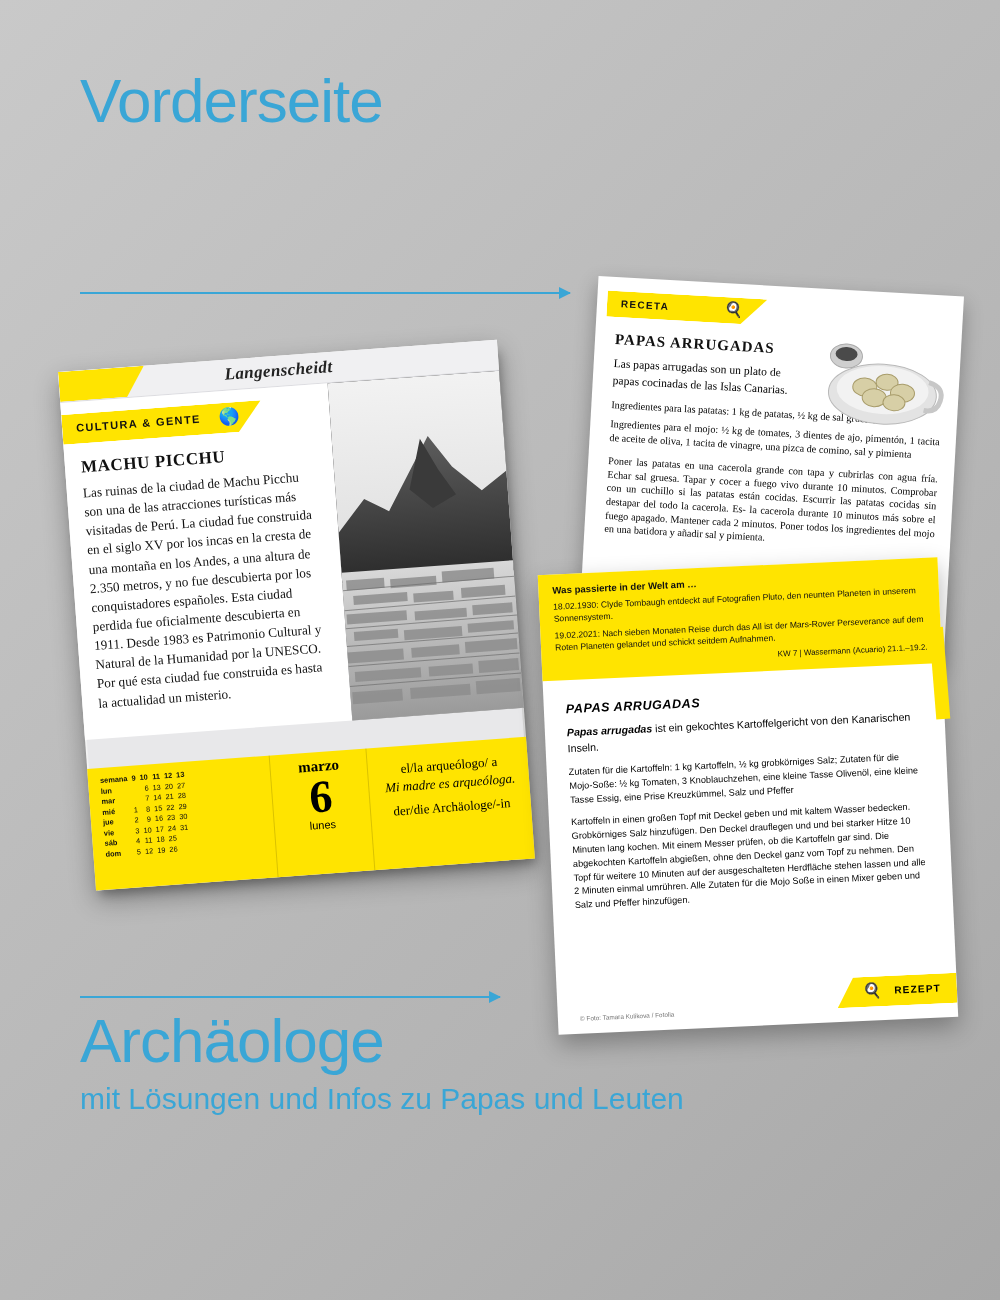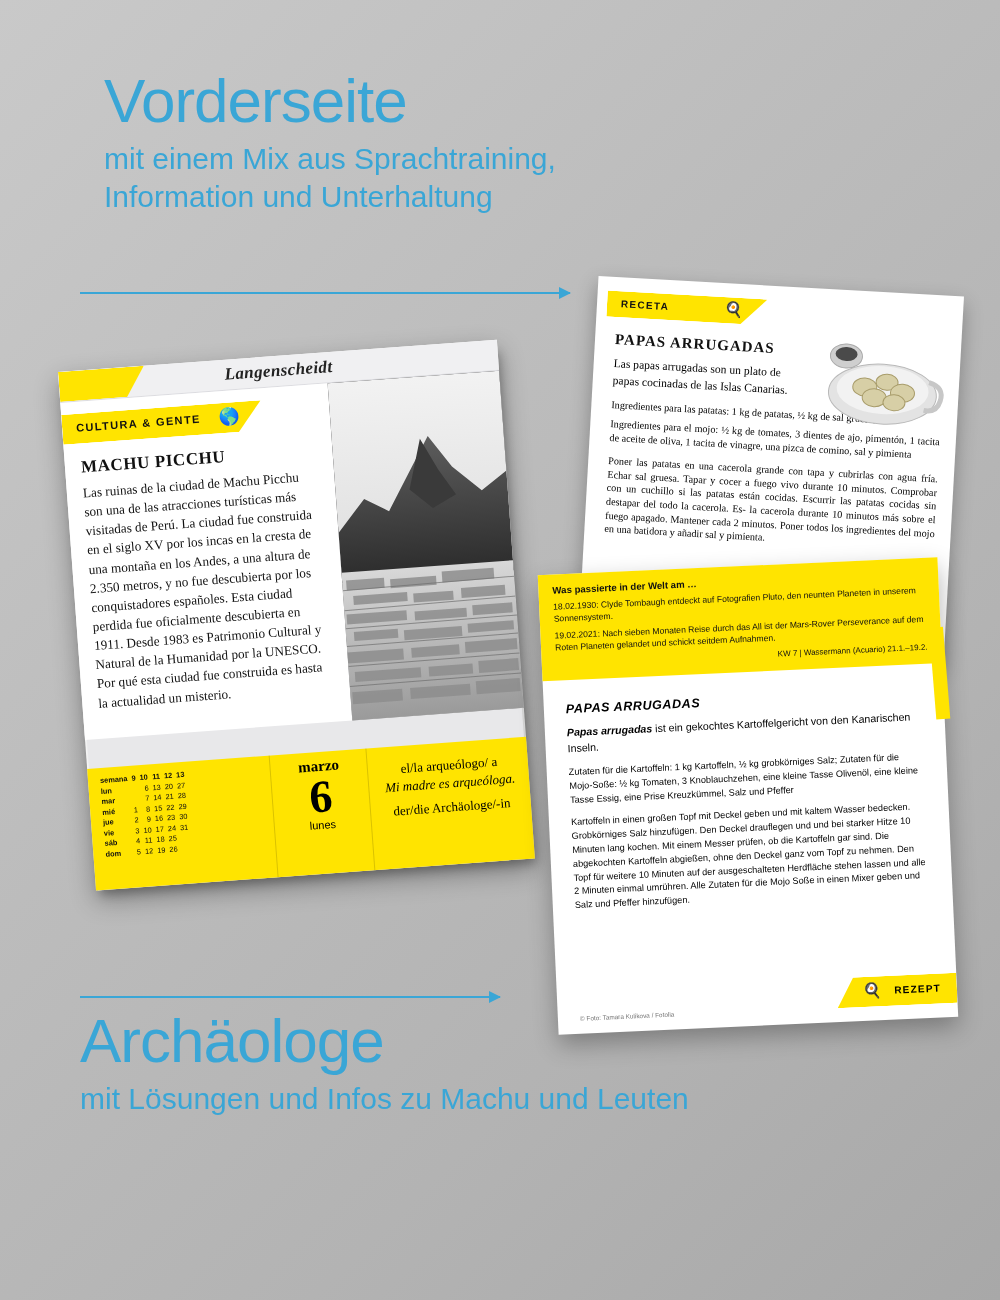--- a/index.html
+++ b/index.html
@@ -7,21 +7,21 @@
     width:1000px;height:1300px;position:relative;overflow:hidden;
     background:linear-gradient(135deg,#c9c9c9 0%,#bcbcbc 40%,#b3b3b3 70%,#a8a8a8 100%);
     font-family:"Liberation Sans", sans-serif;
   }
 
   
   .headline{position:absolute;color:#2f9fd0;}
   .headline .big{font-size:62px;font-weight:400;line-height:1.0;letter-spacing:-1px;color:#3aa6d6;}
   .headline .sub{font-size:30px;line-height:1.25;color:#3aa6d6;margin-top:8px;}
 
-  #top-head{left:80px;top:70px;margin-left:24px;}
+  #top-head{left:80px;top:70px;}
   #bottom-head{left:80px;top:1010px;}
 
   .arrow{position:absolute;height:2px;background:#3aa6d6;}
   .arrow:after{content:"";position:absolute;right:-1px;top:-5px;border-left:12px solid #3aa6d6;border-top:6px solid transparent;border-bottom:6px solid transparent;}
 
   
   .paper{position:absolute;background:#fff;box-shadow:0 6px 18px rgba(0,0,0,.28);}
 
   
   #front-card{
@@ -98,24 +98,20 @@
     clip-path:polygon(14% 0,100% 0,100% 100%,0 100%);}
   .rezept-tab .lbl{position:absolute;right:16px;top:9px;font-size:10px;font-weight:700;letter-spacing:1.2px;}
   .rezept-tab .chef{position:absolute;left:26px;top:5px;font-size:15px;}
   .yellow-edge{position:absolute;right:-4px;top:70px;width:14px;height:92px;background:#ffe400;transform:rotate(-2deg);}
 </style>
 </head>
 <body>
 
 <div class="headline" id="top-head">
   <div class="big">Vorderseite</div>
-  <div class="sub">
-    <div>mit einem Mix aus Sprachtraining,</div>
-    <div>Information und Unterhaltung</div>
-  </div>
 </div>
 <div class="arrow" style="left:80px;top:292px;width:490px;"></div>
 
 <div class="paper" id="front-card">
   <div class="block-edge"></div>
 
   <div class="brandbar">
     <div class="yellowtab"></div>
     <div class="brand">Langenscheidt</div>
   </div>
@@ -325,15 +321,15 @@
   <div class="rezept-tab">
     <span class="chef">🍳</span>
     <span class="lbl">REZEPT</span>
   </div>
 </div>
 
 <div class="arrow" style="left:80px;top:996px;width:420px;"></div>
 <div class="headline" id="bottom-head">
   <div class="big">Archäologe</div>
   <div class="sub">
-    <div>mit Lösungen und Infos zu Machu und Leuten</div>
+    <div>mit Lösungen und Infos zu Papas und Leuten</div>
   </div>
 </div>
 
 </body></html>

